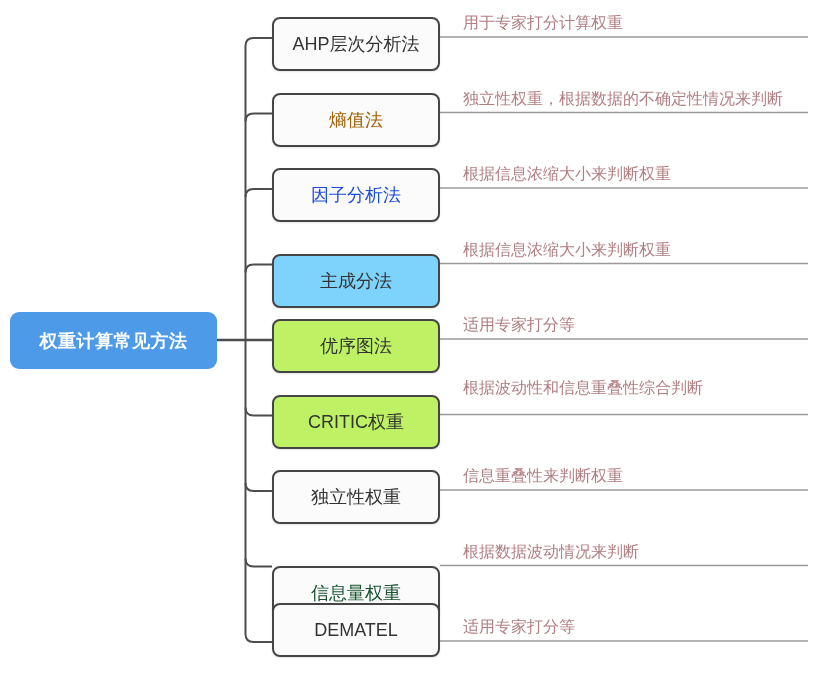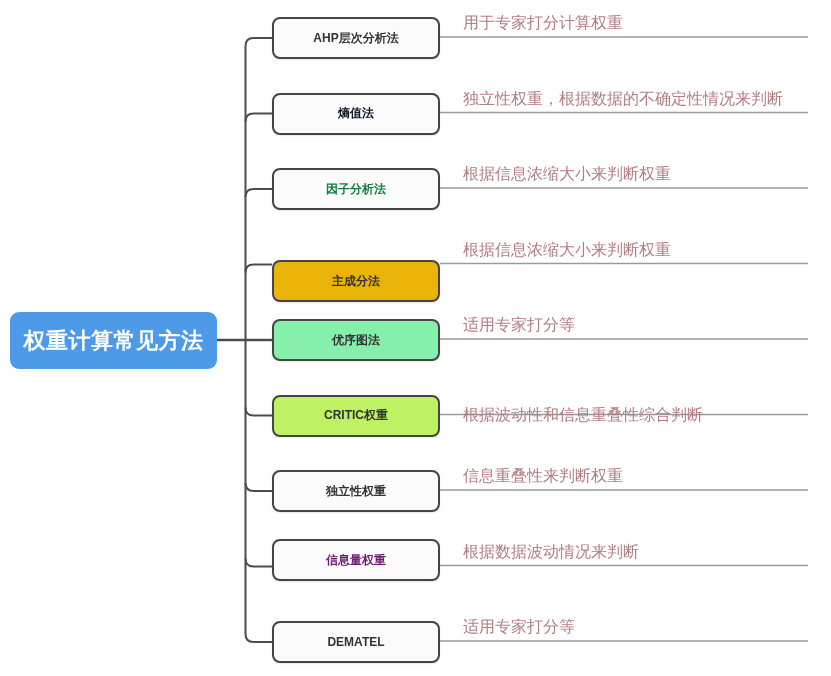--- a/index.html
+++ b/index.html
@@ -26,39 +26,39 @@
   .root-node {
     position: absolute;
     left: 10px;
     top: 312px;
     width: 207px;
     height: 57px;
     border-radius: 9px;
     display: flex;
     align-items: center;
     justify-content: center;
-    font-size: 22px;
+    font-size: 18px;
     font-weight: bold;
     letter-spacing: 0.5px;
     cursor: default;
   }
   .branch-box {
     position: absolute;
     left: 272px;
     width: 168px;
-    height: 42px;
+    height: 54px;
     box-sizing: border-box;
     border-width: 2px;
     border-style: solid;
     border-radius: 8px;
     display: flex;
     align-items: center;
     justify-content: center;
-    font-size: 12px;
-    font-weight: bold;
+    font-size: 18px;
+    font-weight: normal;
     box-shadow: 0 1px 2px rgba(0,0,0,0.10);
     cursor: default;
   }
   .branch-note {
     position: absolute;
     left: 463px;
     height: 20px;
     line-height: 20px;
     font-size: 16px;
     white-space: nowrap;
@@ -92,54 +92,54 @@
   <div class="root-node" style="background: rgb(77, 154, 232); color: rgb(255, 255, 255);">
     <span>权重计算常见方法</span>
   </div>
 
   <div id="branches">
     <div class="branch-box" style="top: 17px; border-color: rgb(69, 69, 69); background: rgb(251, 251, 251); color: rgb(51, 51, 51);">
       <span class="branch-label">AHP层次分析法</span>
     </div>
     <div class="branch-note" style="top: 13px; color: rgb(177, 126, 129);">用于专家打分计算权重</div>
 
-    <div class="branch-box" style="top: 92.5px; border-color: rgb(69, 69, 69); background: rgb(251, 251, 251); color: #0f172a;">
+    <div class="branch-box" style="top: 92.5px; border-color: rgb(69, 69, 69); background: rgb(251, 251, 251); color: #a16207;">
       <span class="branch-label">熵值法</span>
     </div>
     <div class="branch-note" style="top: 88.5px; color: rgb(177, 126, 129);">独立性权重，根据数据的不确定性情况来判断</div>
 
-    <div class="branch-box" style="top: 168px; border-color: rgb(69, 69, 69); background: rgb(251, 251, 251); color: #15803d;">
+    <div class="branch-box" style="top: 168px; border-color: rgb(69, 69, 69); background: rgb(251, 251, 251); color: #1d4ed8;">
       <span class="branch-label">因子分析法</span>
     </div>
     <div class="branch-note" style="top: 164px; color: rgb(177, 126, 129);">根据信息浓缩大小来判断权重</div>
 
-    <div class="branch-box" style="top: 260px; border-color: rgb(69, 69, 69); background: #eab308; color: rgb(51, 51, 51);">
+    <div class="branch-box" style="top: 254px; border-color: rgb(69, 69, 69); background: #7dd3fc; color: rgb(51, 51, 51);">
       <span class="branch-label">主成分法</span>
     </div>
     <div class="branch-note" style="top: 239.5px; color: rgb(177, 126, 129);">根据信息浓缩大小来判断权重</div>
 
-    <div class="branch-box" style="top: 319px; border-color: rgb(69, 69, 69); background: #86efac; color: rgb(51, 51, 51);">
+    <div class="branch-box" style="top: 319px; border-color: rgb(69, 69, 69); background: #bef264; color: rgb(51, 51, 51);">
       <span class="branch-label">优序图法</span>
     </div>
     <div class="branch-note" style="top: 315px; color: rgb(177, 126, 129); text-align: center;">适用专家打分等</div>
 
     <div class="branch-box" style="top: 394.5px; border-color: rgb(69, 69, 69); background: #bef264; color: rgb(51, 51, 51);">
       <span class="branch-label">CRITIC权重</span>
     </div>
-    <div class="branch-note" style="top: 405px; color: rgb(177, 126, 129);">根据波动性和信息重叠性综合判断</div>
+    <div class="branch-note" style="top: 378px; color: rgb(177, 126, 129);">根据波动性和信息重叠性综合判断</div>
 
     <div class="branch-box" style="top: 470px; border-color: rgb(69, 69, 69); background: rgb(251, 251, 251); color: rgb(51, 51, 51); justify-content: center;">
       <span class="branch-label">独立性权重</span>
     </div>
     <div class="branch-note" style="top: 466px; color: rgb(177, 126, 129);">信息重叠性来判断权重</div>
 
-    <div class="branch-box" style="top: 539px; border-color: rgb(69, 69, 69); background: rgb(251, 251, 251); color: #701a75;">
+    <div class="branch-box" style="top: 566px; border-color: rgb(69, 69, 69); background: rgb(251, 251, 251); color: #14532d;">
       <span class="branch-label">信息量权重</span>
     </div>
     <div class="branch-note" style="top: 541.5px; color: rgb(177, 126, 129);">根据数据波动情况来判断</div>
 
-    <div class="branch-box" style="top: 621px; border-color: rgb(69, 69, 69); background: rgb(251, 251, 251); color: rgb(51, 51, 51);">
+    <div class="branch-box" style="top: 603px; border-color: rgb(69, 69, 69); background: rgb(251, 251, 251); color: rgb(51, 51, 51);">
       <span class="branch-label">DEMATEL</span>
     </div>
     <div class="branch-note" style="top: 617px; color: rgb(177, 126, 129);">适用专家打分等</div>
   </div>
 
 </div>
 
 </body></html>

